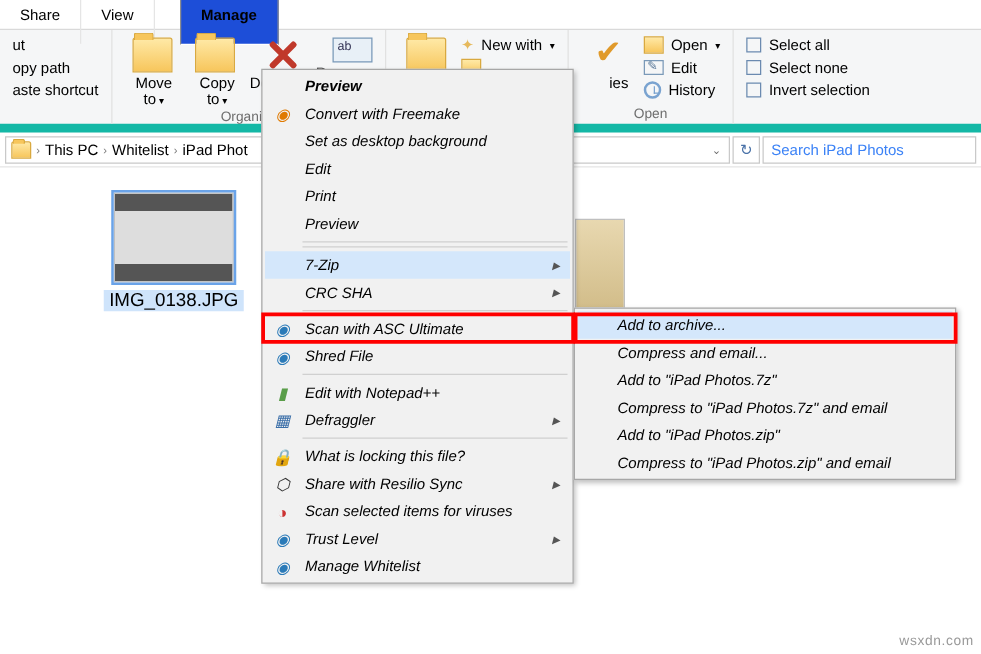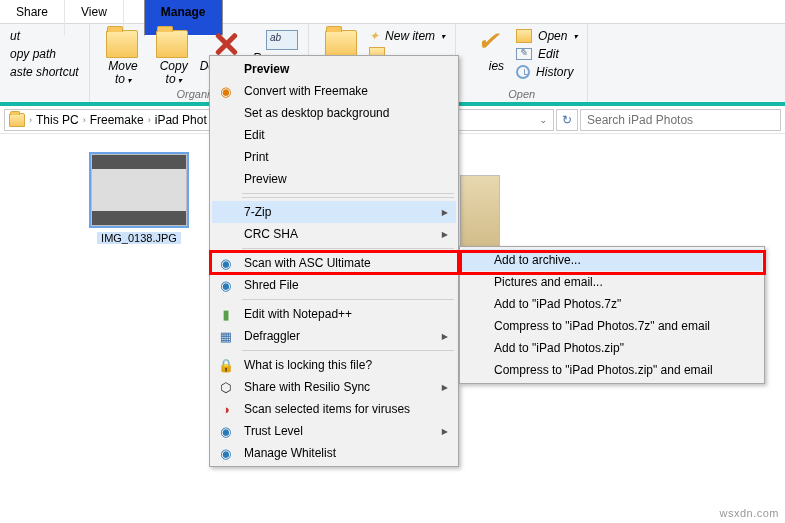--- a/index.html
+++ b/index.html
@@ -4,21 +4,21 @@
 <style>
 * { margin: 0; padding: 0; box-sizing: border-box; font-family: 'Segoe UI', Tahoma, sans-serif; }
 body { background: #fff; width: 785px; height: 523px; overflow: hidden; position: relative; font-size: 12px; color: #000; }
 
 
 .tabs { display: flex; align-items: center; height: 24px; border-bottom: 1px solid #d9d9d9; background: #fff; }
 .tab { padding: 16px 16px; border-right: 1px solid #e5e5e5; }
 .tab.manage { border: 1px solid #8e8e8e; border-bottom: 1px solid #fff; background: #1d4ed8; margin-bottom: -1px; font-weight: bold; }
 
 
-.ribbon { display: flex; height: 82px; background: #f5f6f7; border-bottom: 4px solid #14b8a6; font-style: italic; }
+.ribbon { display: flex; height: 82px; background: #f5f6f7; border-bottom: 7px solid #14b8a6; }
 .group { display: flex; flex-direction: column; border-right: 1px solid #e1e1e1; padding: 2px 6px 0 6px; }
 .group-body { display: flex; gap: 4px; flex: 1; align-items: flex-start; }
 .group-label { text-align: center; color: #6e6e6e; font-size: 11px; padding: 2px 0; }
 .bigbtn { display: flex; flex-direction: column; align-items: flex-end; justify-content: flex-start; padding: 4px 4px 0 4px; min-width: 46px; gap: 2px; }
 .bigbtn .lbl { text-align: center; line-height: 1.1; }
 .smallcol { display: flex; flex-direction: column; gap: 2px; padding-top: 2px; }
 .smallrow { display: flex; align-items: center; gap: 6px; padding: 1px 4px; white-space: nowrap; }
 .arrow-dn { font-size: 8px; }
 
 
@@ -39,36 +39,36 @@
 .ic-history{width:14px;height:14px;border:2px solid #7aa3d0;border-radius:50%;position:relative;}
 .ic-history::after{content:"";position:absolute;width:4px;height:5px;border-left:1px solid #7aa3d0;border-bottom:1px solid #7aa3d0;left:6px;top:2px;}
 .ic-chk{width:12px;height:12px;border:1px solid #6b8ab0;display:inline-block;}
 
 
 .addr { display:flex; align-items:center; height:28px; border-bottom:1px solid #e5e5e5; padding:0 4px; gap:2px; }
 .bread { display:flex; align-items:center; flex:1; border:1px solid #c9c9c9; height:22px; padding:0 4px; gap:4px; position:relative;}
 .crumb{display:flex;align-items:center;gap:4px;}
 .sep{color:#7a7a7a;font-size:9px;}
 .refresh{width:22px;height:22px;border:1px solid #c9c9c9;display:flex;align-items:center;justify-content:center;color:#4a72a8;}
-.search{width:201px;height:22px;border:1px solid #c9c9c9;padding:0 6px;color:#737373;display:flex;align-items:center;}
+.search{width:171px;height:22px;border:1px solid #c9c9c9;padding:0 6px;color:#3b82f6;display:flex;align-items:center;}
 
 
 .content{display:flex;padding:20px 0 0 84px;gap:16px;}
 .thumb{display:flex;flex-direction:column;align-items:center;width:110px;}
 .pic{width:96px;height:72px;border:1px solid #bfbfbf;background:#777;display:flex;align-items:center;justify-content:center;}
 .p1{background:linear-gradient(#555 0%,#555 20%,#ddd 20%,#ddd 80%,#555 80%);}
 .p2{background:linear-gradient(90deg,#333,#555);}
 .p3{background:linear-gradient(#e8d8b0,#d2bd8a);}
-.fn{margin-top:6px;font-size:11px;text-align:center;}
+.fn{margin-top:6px;font-size:15px;text-align:center;}
 .thumb.sel .pic{outline:2px solid #6aa3e8;}
 .thumb.sel .fn{background:#cfe4fb;padding:0 4px;}
 
 
 .menu{position:absolute;background:#f1f1f1;border:1px solid #a7a7a7;box-shadow:2px 2px 4px rgba(0,0,0,0.25);padding:2px;}
-.menu .mi{display:flex;align-items:center;height:22px;padding:0 24px 0 32px;gap:10px;position:relative;white-space:nowrap;}
+.menu .mi{display:flex;align-items:center;height:22px;padding:0 24px 0 32px;gap:10px;position:relative;white-space:nowrap;font-style:italic;}
 .menu .sepln{height:1px;background:#d0d0d0;margin:3px 2px 3px 30px;}
 .menu .sub::after{content:"▶";position:absolute;right:8px;font-size:8px;color:#555;}
 .menu .ic{position:absolute;left:6px;width:16px;height:16px;display:flex;align-items:center;justify-content:center;font-size:13px;}
 .m1{left:209px;top:55px;width:250px;}
 .m2{left:459px;top:246px;width:306px;}
 .m1 .hl-row, .m2 .hl-row{background:#d4e7fb;}
 .hlbox1{position:absolute;left:209px;top:250px;width:251px;height:25px;border:3px solid #ff0000;pointer-events:none;z-index:50;}
 .hlbox2{position:absolute;left:459px;top:250px;width:307px;height:25px;border:3px solid #ff0000;pointer-events:none;z-index:50;}
 
 .watermark{position:absolute;right:6px;bottom:4px;font-size:11px;color:#999;letter-spacing:0.5px;}
@@ -128,21 +128,21 @@
 
   <div class="group">
     <div class="group-body">
       <div class="bigbtn">
         <div class="ic-folder"></div>
         <div class="lbl"></div>
       </div>
       <div class="smallcol">
         <div class="smallrow">
             <span style="color:#e6b95c">✦</span>
-            <span>New item</span>
+            <span>New with</span>
             <span class="arrow-dn">▾</span>
           </div>
         <div class="smallrow">
             <span class="ic-open"></span>
           </div>
       </div>
     </div>
     <div class="group-label"></div>
   </div>
 
@@ -165,31 +165,47 @@
         <div class="smallrow">
             <span class="ic-history"></span>
             <span>History</span>
           </div>
       </div>
     </div>
     <div class="group-label">Open</div>
   </div>
 
   <div class="group" style="border-right:none;">
+    <div class="group-body">
+      <div class="smallcol">
+        <div class="smallrow">
+            <span class="ic-chk"></span>
+            <span>Select all</span>
+          </div>
+        <div class="smallrow">
+            <span class="ic-chk"></span>
+            <span>Select none</span>
+          </div>
+        <div class="smallrow">
+            <span class="ic-chk"></span>
+            <span>Invert selection</span>
+          </div>
+      </div>
+    </div>
     <div class="group-label"></div>
   </div>
 </div>
 
 <div class="addr">
   <div class="bread">
     <span class="ic-folder sm"></span>
     <span class="sep">›</span>
     <span class="crumb">This PC</span>
     <span class="sep">›</span>
-    <span class="crumb">Freemake</span>
+    <span class="crumb">Whitelist</span>
     <span class="sep">›</span>
     <span class="crumb">iPad Phot</span>
     <span class="addr-dn">⌄</span>
   </div>
   <div class="refresh">
       <span>↻</span>
     </div>
   <div class="search">Search iPad Photos</div>
 </div>
 
@@ -274,21 +290,21 @@
       <span class="ic" style="color:#2a7ab8">◉</span>
       <span>Manage Whitelist</span>
     </div>
 </div>
 
 <div class="menu m2">
   <div class="mi hl-row">
       <span>Add to archive...</span>
     </div>
   <div class="mi">
-      <span>Pictures and email...</span>
+      <span>Compress and email...</span>
     </div>
   <div class="mi">
       <span>Add to "iPad Photos.7z"</span>
     </div>
   <div class="mi">
       <span>Compress to "iPad Photos.7z" and email</span>
     </div>
   <div class="mi">
       <span>Add to "iPad Photos.zip"</span>
     </div>

